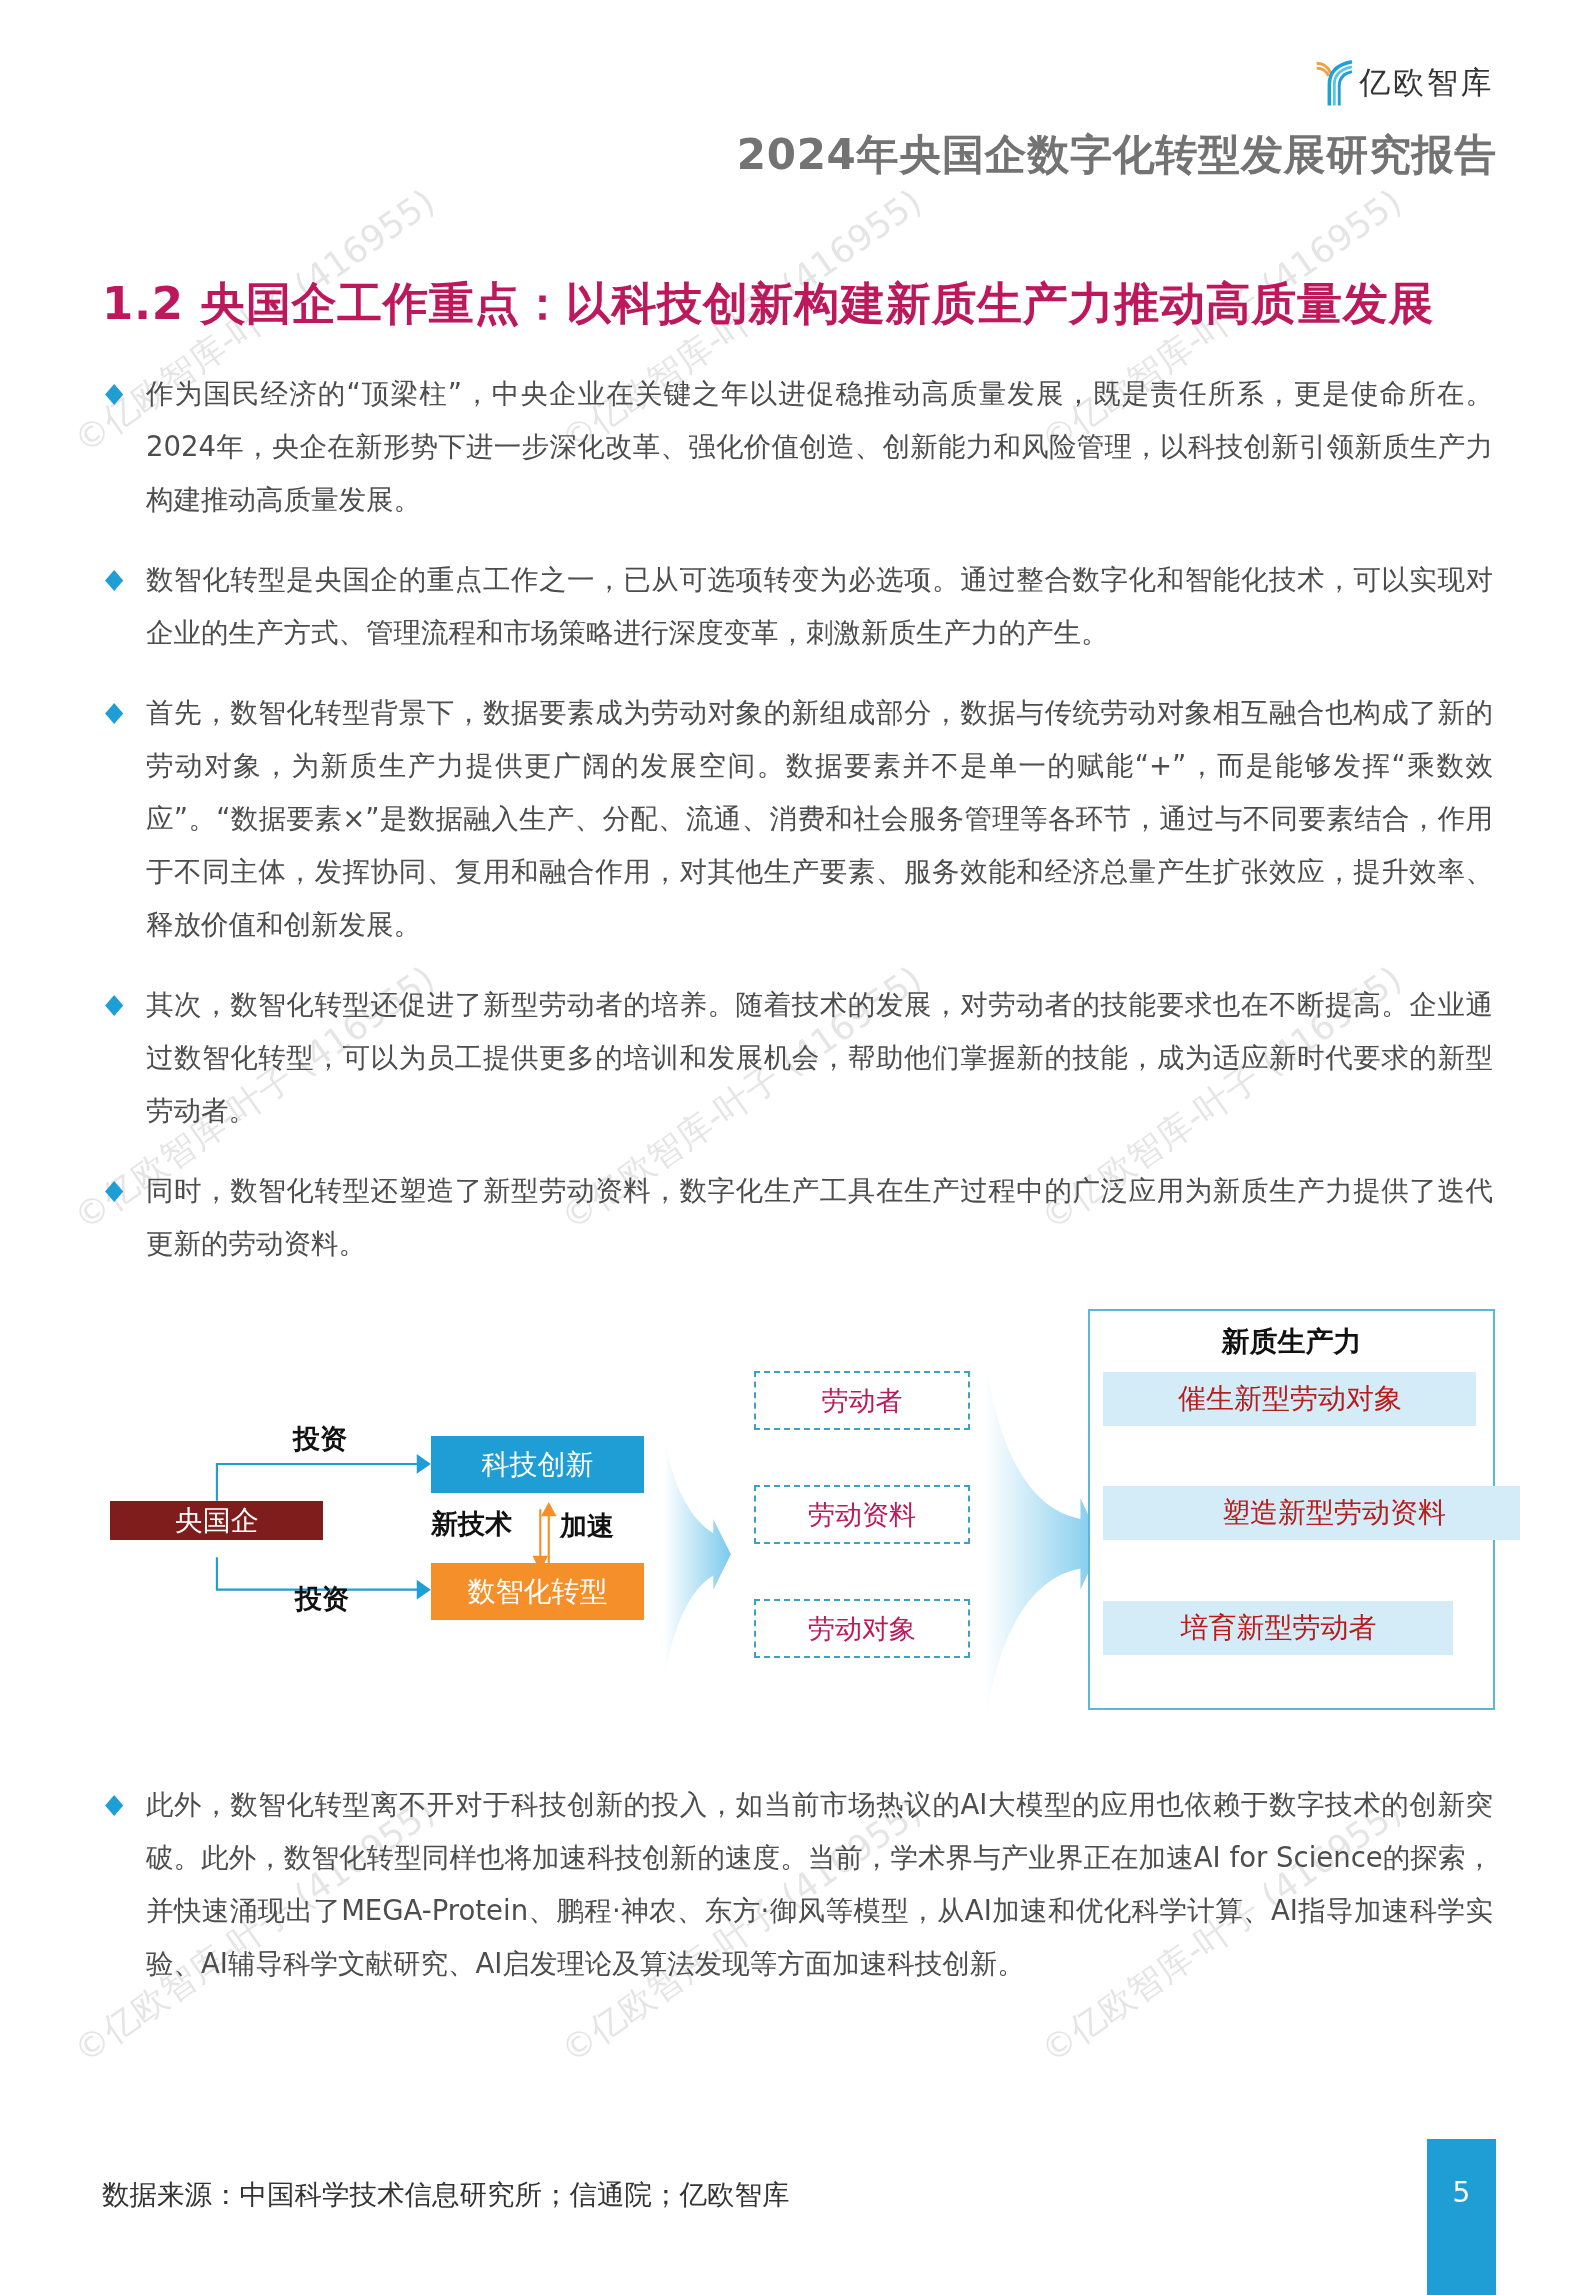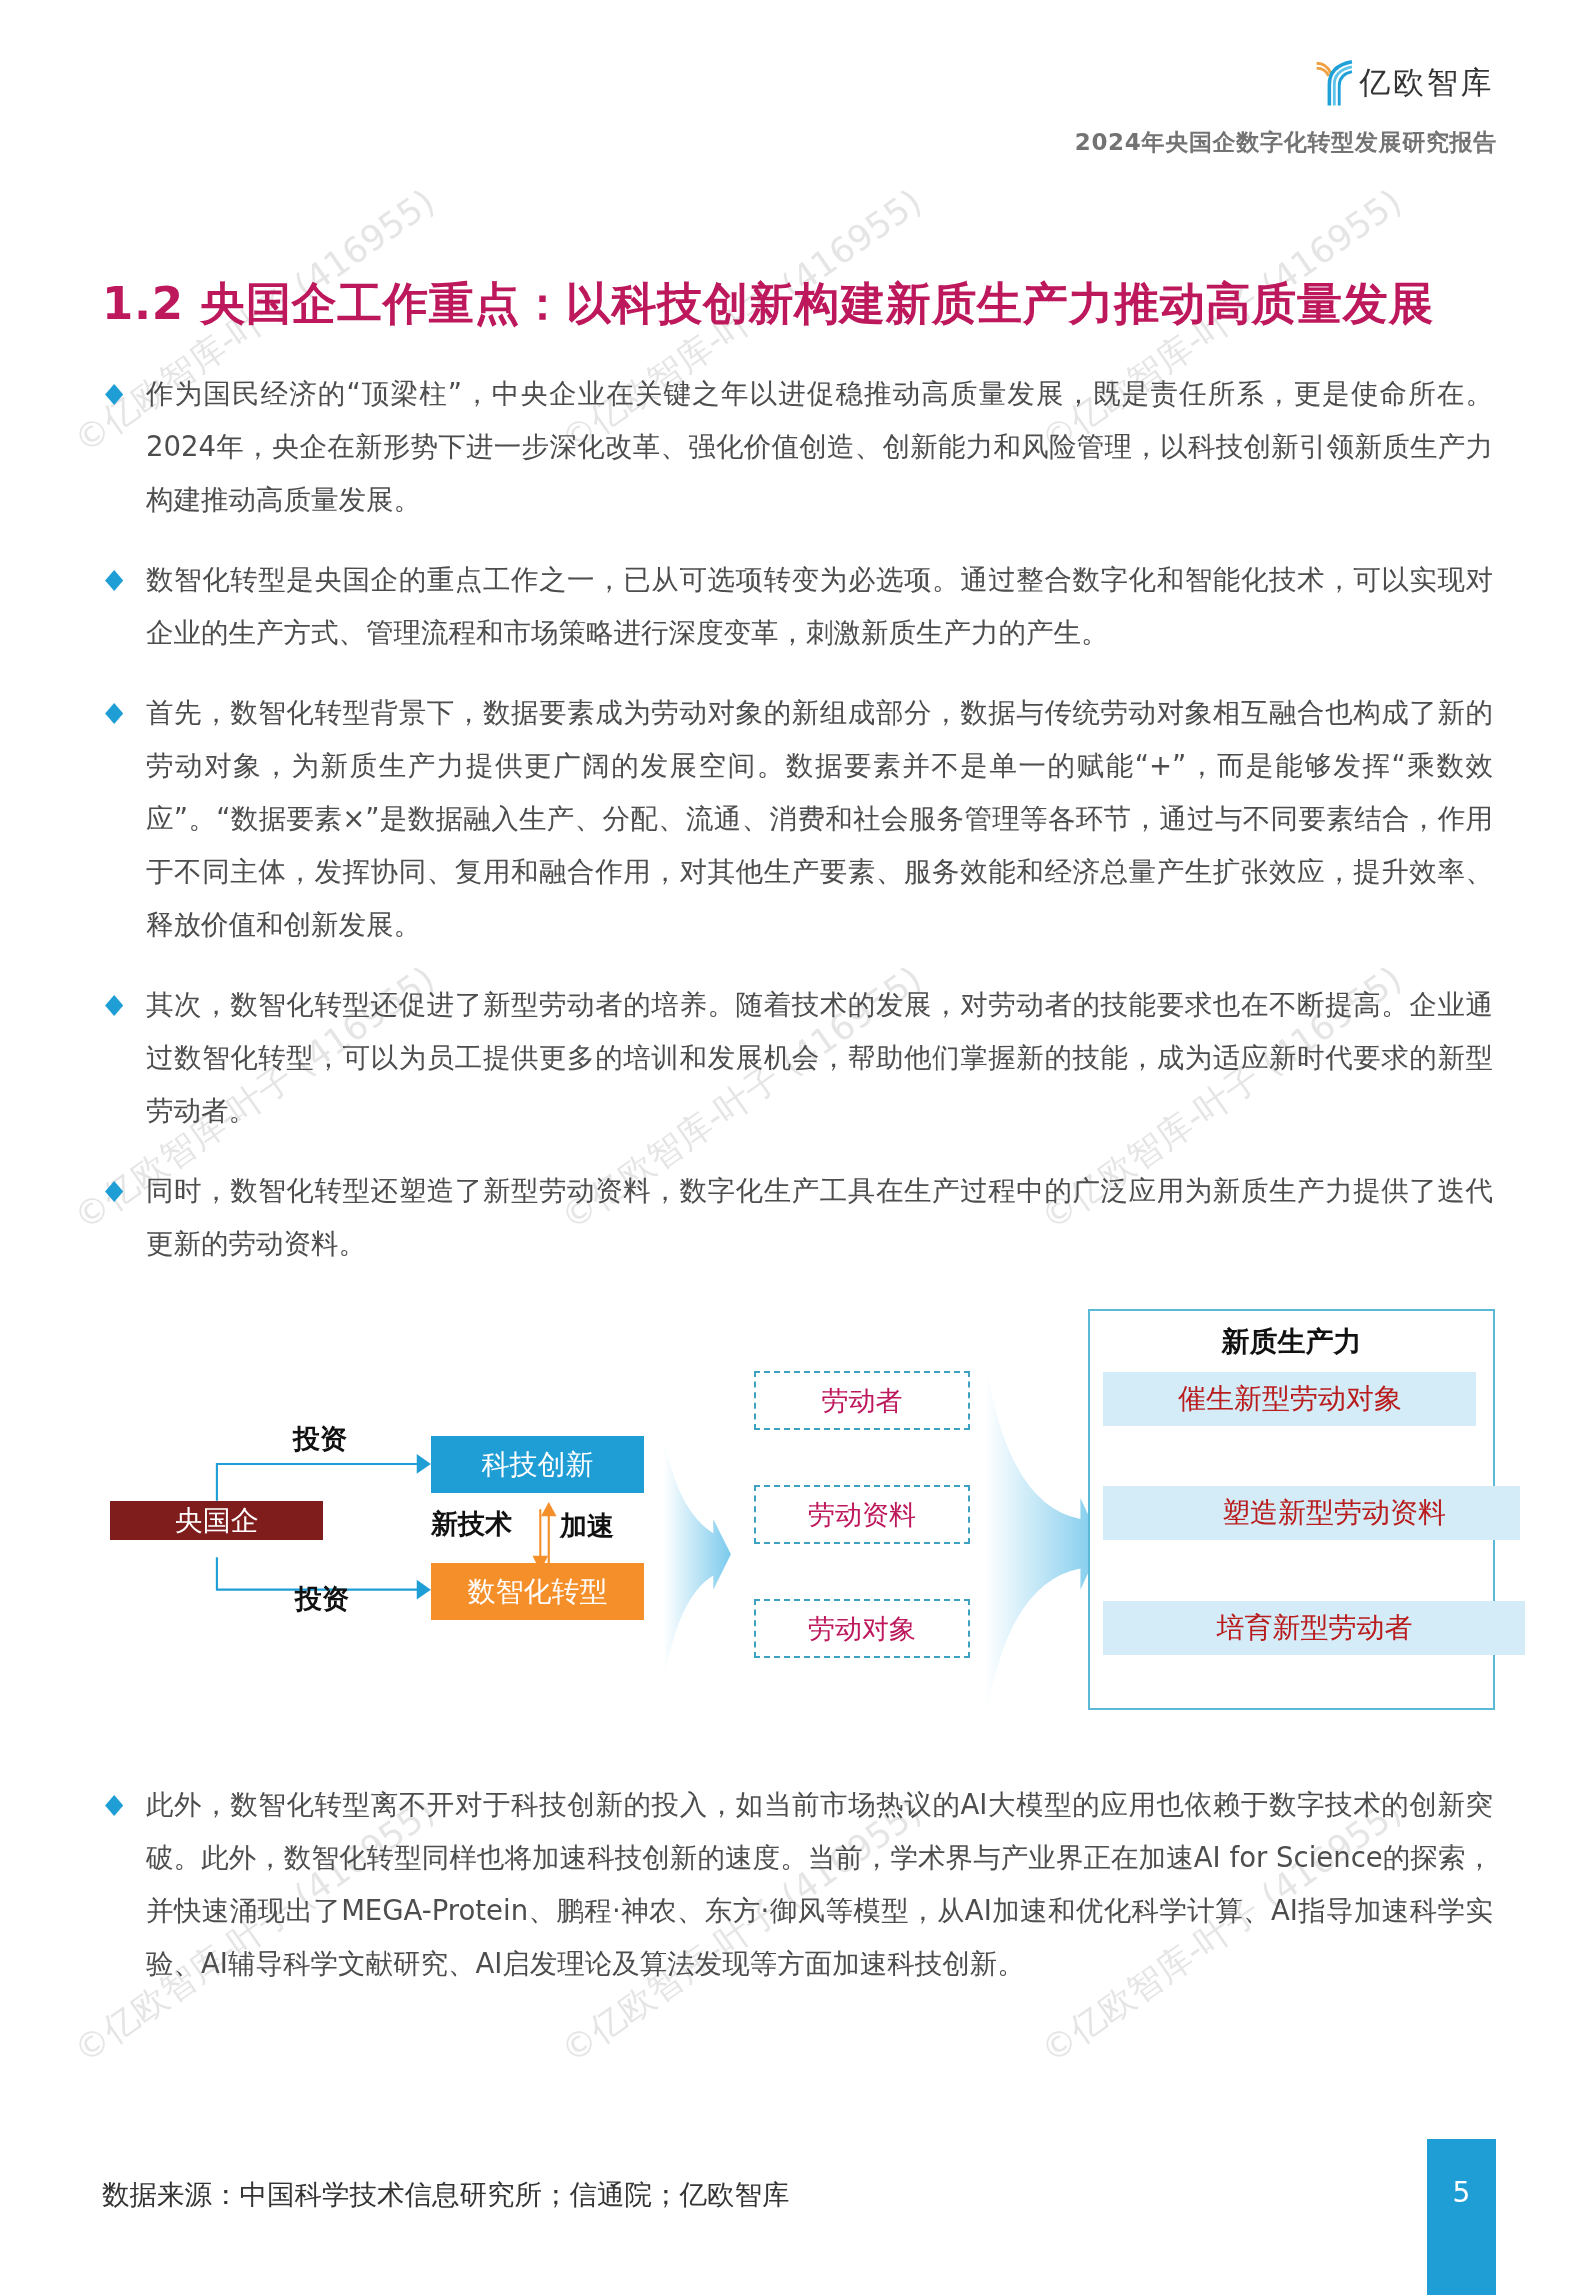--- a/index.html
+++ b/index.html
@@ -7,21 +7,21 @@
     width:1589px; height:2295px; position:relative; overflow:hidden;
     background:#ffffff;
     font-family:"DejaVu Sans","Liberation Sans",sans-serif;
     color:#4a4a4a;
   }
   .abs { position:absolute; }
   
   .logo { left:1315px; top:58px; height:49px; display:flex; align-items:center; }
   .logo svg { width:40px; height:48px; }
   .logo-text { font-size:31px; color:#333; letter-spacing:2.8px; margin-left:4.2px; font-weight:normal; }
-  .report-title { right:92px; top:127px; font-size:23px; font-weight:bold; color:#737373; letter-spacing:0.7px; }
+  .report-title { right:92px; top:127px; font-size:42px; font-weight:bold; color:#737373; letter-spacing:0.7px; }
   .section-title { left:102px; top:274px; font-size:45px; font-weight:bold; color:#be185d; letter-spacing:0.7px; white-space:nowrap; }
   .bullets { left:102px; width:1391px; top:367px; }
   .bullet { position:relative; padding-left:44px; font-size:27.5px; line-height:53px; color:#4d4d4d; margin-bottom:27px; text-align:justify; }
   .bullet .diamond { position:absolute; left:2.8px; top:17px; width:18.4px; height:21px; }
   .bullet p { margin:0; }
   
   .diagram { left:99px; top:1300px; width:1398px; height:424px; }
   .box-solid { position:absolute; display:flex; align-items:center; justify-content:center; color:#fff; font-size:28px; }
   .dlabel { position:absolute; font-size:27px; color:#111; font-weight:bold; }
   .dashed { position:absolute; border:2.1px dashed #3ea1c2; display:flex; align-items:center; justify-content:center; font-size:27px; color:#be185d; background:#fff; }
@@ -145,21 +145,21 @@
   </div>
 
   <div class="np-frame" style="left:989px; top:8.5px; width:403px; height:397px;">
     <div class="np-title" style="top:12.7px;">新质生产力</div>
     <div class="np-item" style="left:13.4px; top:61px; width:373px; height:54px;">
       <span>催生新型劳动对象</span>
     </div>
     <div class="np-item" style="left:13.4px; top:175px; width:373px; height:54px;padding-left:44px;">
       <span>塑造新型劳动资料</span>
     </div>
-    <div class="np-item" style="left:13.4px; top:290px; width:422px; height:54px;">
+    <div class="np-item" style="left:13.4px; top:290px; width:350px; height:54px;">
       <span>培育新型劳动者</span>
     </div>
   </div>
 </div>
 
 <div class="abs bullets" style="top:1778px;">
   <div class="bullet">
     <svg class="diamond" viewBox="0 0 26 30">
         <polygon points="13,0 26,15 13,30 0,15" fill="#1f9ed6"></polygon>
       </svg>

